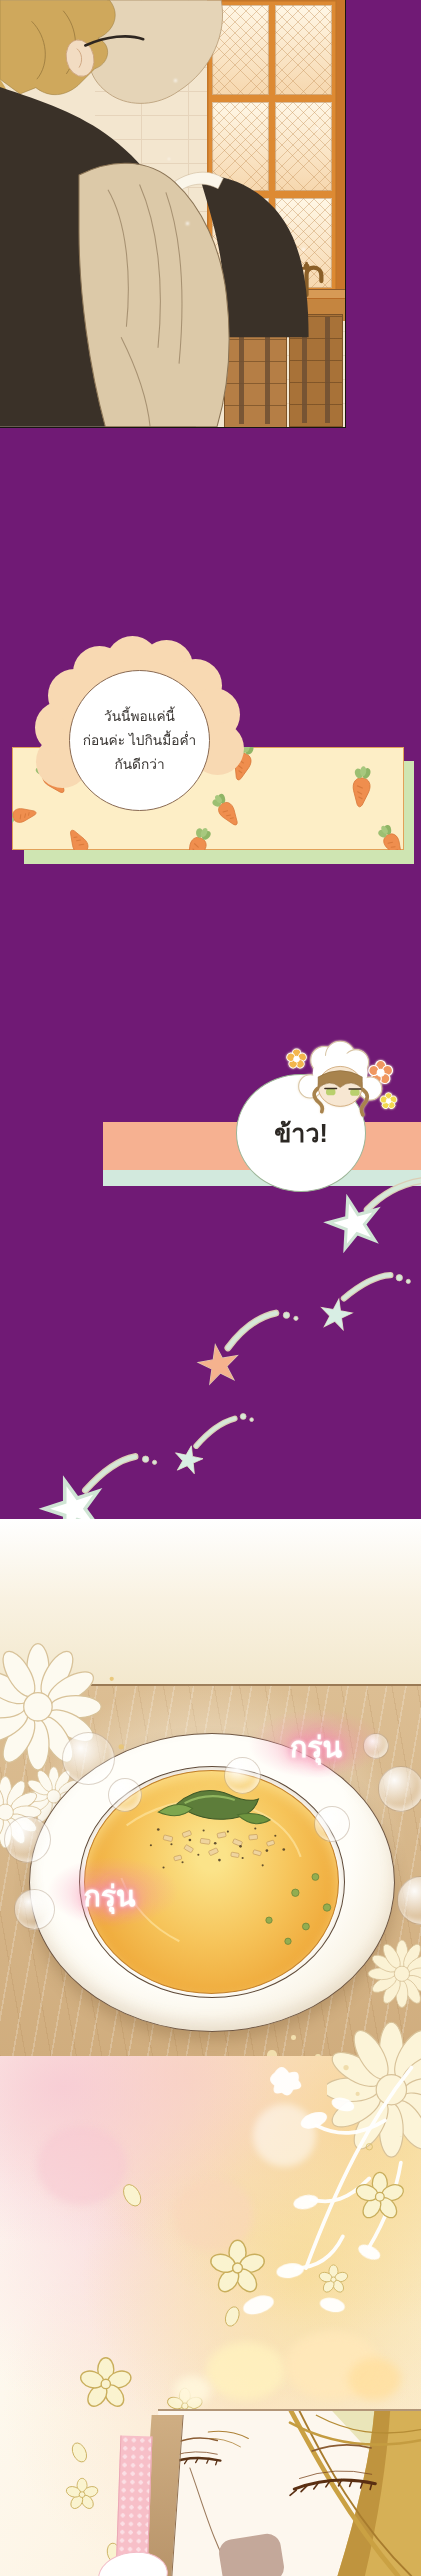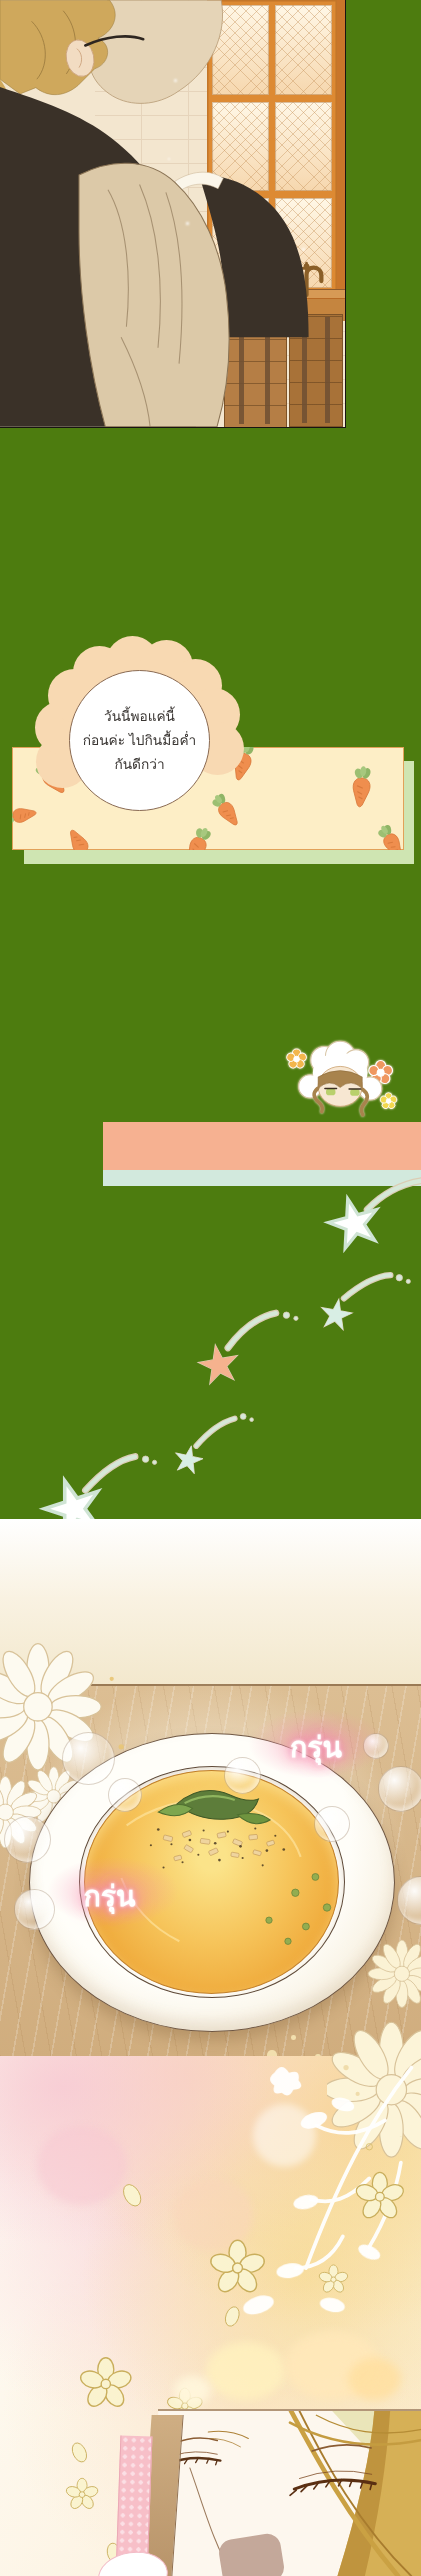--- a/index.html
+++ b/index.html
@@ -1,16 +1,16 @@
 <!DOCTYPE html>
 <html style="--ink: #181512; --wall_cream: #f3e6cf; --brick_line: #dcc6ab; --window_frame: #dd8a33; --glass_top: #fff7e6; --glass_bottom: #f6d7ae; --lattice: rgba(200,150,95,.45); --banner_fill: #fdeec6; --banner_border: #e2a159; --banner_shadow: #cfe5b2; --scallop_peach: #f8d9b2; --bubble_border: #8a6a52; --text_dark: #3a3633; --band_peach: #f6b191; --band_mint: #d2e9dd; --ellipse_border: #9cb496; --trail_mint: #d6e8d8; --trail_edge: #dbcdb4; --star_mint: #d8eee4; --star_peach: #f5b28e; --star_ring: #cfe4d4; --wood_light: #dcbe93; --wood_dark: #d0ad7e; --table_edge: #9a7a55; --plate_line: #6f5743; --rim_line: #5f4a38; --garnish_green: #5d7d3a; --crouton_tan: #efd49e; --pea_green: #93ad50; --glow_pink: #f48fb1; --sfx_white: #ffffff; --flower_cream: #fdfaf0; --flower_outline: #d8c299; --bloom_cream: #faf3cf; --bloom_outline: #c9ae5c; --face_ivory: #fdf7ee; --lash_brown: #5b3317; --brow_brown: #8a5c33; --hair_gold: #d6b056; --strand_gold: #caa143; --taupe_blob: #c4a89a; --ribbon_pink: #f7bfc8; --ribbon_dot: #fbdfe5; --panel_line: #b29678;font-size:8.4px"><head>
 <meta charset="utf-8">
 <style>
   html,body{margin:0;padding:0;background:#e9e9e9;}
-  .page{position:relative;width:422px;height:2576px;margin:0 auto;background:#4d7c0f;
+  .page{position:relative;width:422px;height:2576px;margin:0 auto;background:#701a75;
         overflow:hidden;font-family:"Liberation Sans", sans-serif;}
   .abs{position:absolute;}
 
   
   .panel-top{left:0;top:0;width:345px;height:427px;background:var(--wall_cream);
              border-right:1.6px solid var(--ink);border-bottom:1.6px solid var(--ink);overflow:hidden;}
   .brick-wall{left:95px;top:0;width:250px;height:427px;opacity:.55;
     background-image:
       repeating-linear-gradient(0deg, transparent 0 23px, var(--brick_line) 23px 24px),
       repeating-linear-gradient(90deg, transparent 0 46px, var(--brick_line) 46px 47px);}
@@ -252,20 +252,23 @@
     <div class="abs scallop" style="left:191px;top:722px;"></div>
   </div>
   <div class="abs bubble-circle">
     <div>วันนี้พอแค่นี้</div>
     <div>ก่อนค่ะ ไปกินมื้อค่ำ</div>
     <div>กันดีกว่า</div>
   </div>
 
   <div class="abs band-peach"></div>
   <div class="abs band-mint"></div>
+  <div class="abs rice-bubble">
+    <span>ข้าว!</span>
+  </div>
   <svg class="abs chibi" viewBox="0 0 215 165">
     <use href="#spark" transform="translate(22,36) scale(1.2)" style="fill:#f3b64d;stroke:#fff;stroke-width:1.5"></use>
     <use href="#spark" transform="translate(182,62) scale(1.45)" style="fill:#ef9760;stroke:#fff;stroke-width:1.5"></use>
     <use href="#spark" transform="translate(197,116) scale(1.0)" style="fill:#f2d84e;stroke:#fff;stroke-width:1.5"></use>
     <g>
       <circle cx="75" cy="38" r="26" style="fill:#fff;stroke:#d8c5a5;stroke-width:2"></circle>
       <circle cx="105" cy="30" r="28" style="fill:#fff;stroke:#d8c5a5;stroke-width:2"></circle>
       <circle cx="135" cy="42" r="24" style="fill:#fff;stroke:#d8c5a5;stroke-width:2"></circle>
       <circle cx="48" cy="88" r="22" style="fill:#fff;stroke:#d8c5a5;stroke-width:2"></circle>
       <circle cx="162" cy="92" r="22" style="fill:#fff;stroke:#d8c5a5;stroke-width:2"></circle>

